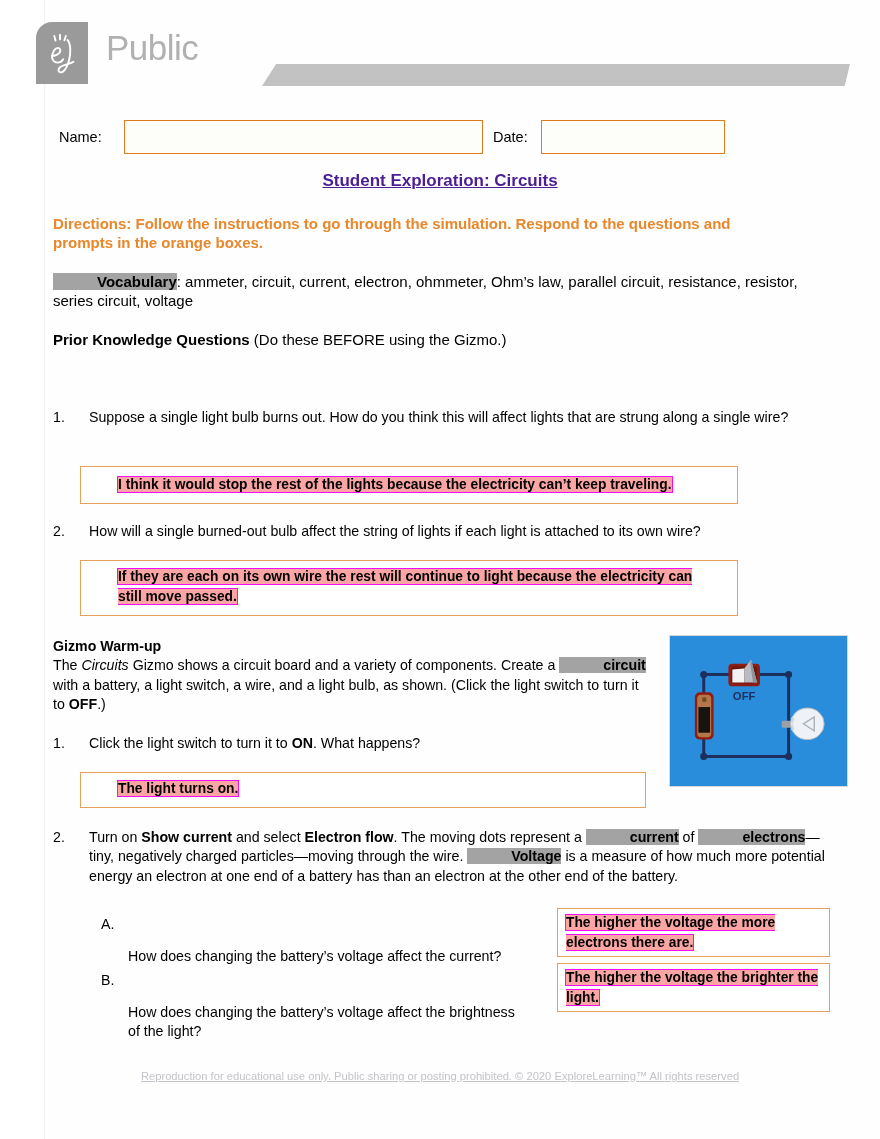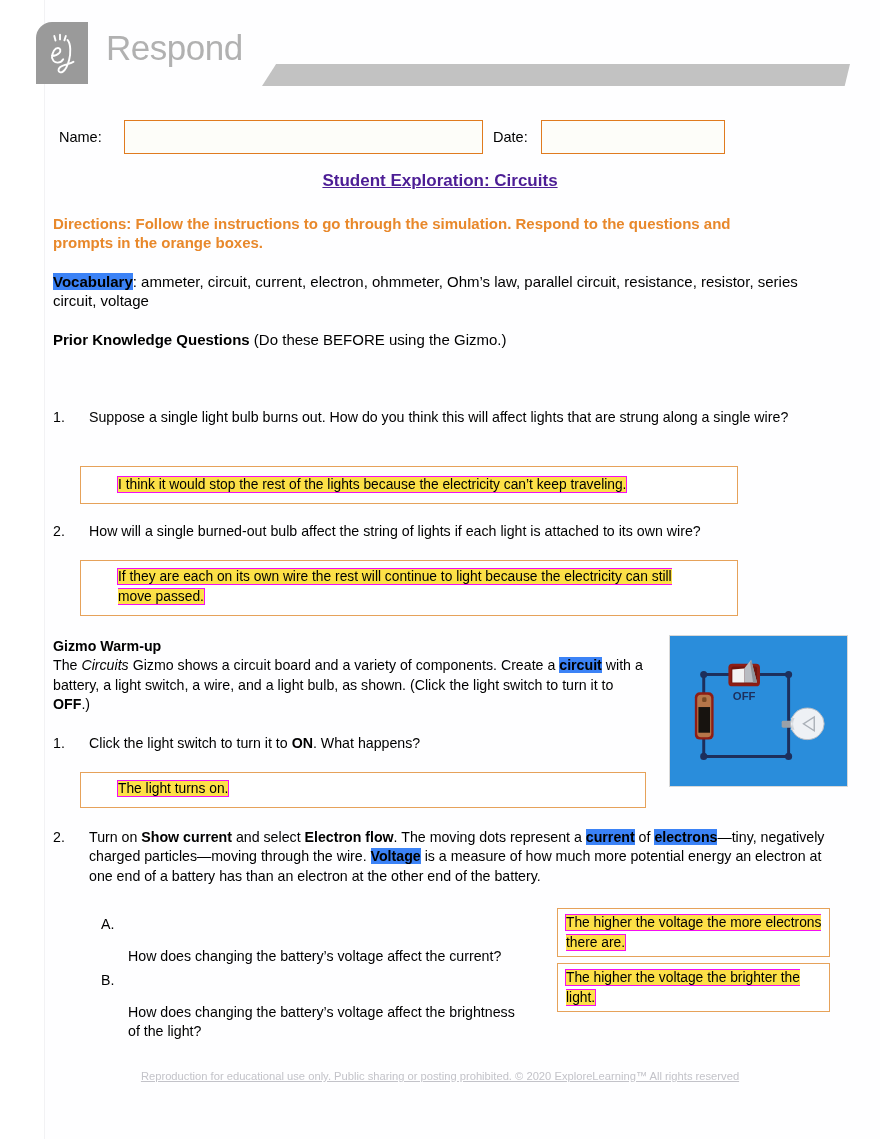--- a/index.html
+++ b/index.html
@@ -117,22 +117,23 @@
     width: 730px;
     color: #e8882b;
     font-weight: bold;
   }
   #vocab {
     left: 53px;
     top: 272px;
     width: 748px;
   }
   .hl-gray {
-    background: #3b82f6;
+    background: #a3a3a3;
     font-weight: bold;
+    padding-left: 44px;
   }
   #pkq {
     left: 53px;
     top: 330px;
     width: 765px;
   }
   #pkq .hdr { font-weight: bold; }
 
   
   .qitem {
@@ -165,22 +166,23 @@
     border: 1.4px solid #e6a25a;
     box-sizing: border-box;
     background: #ffffff;
   }
   .anstext {
     position: absolute;
     font-size: 13.8px;
     line-height: 20px;
   }
   .hl-mag {
-    background: #fde047;
+    background: #fca5a5;
     box-shadow: 0 0 0 1px #f30df3;
+    font-weight: bold;
   }
 
   #ans1 { left: 80px; top: 466px; width: 658px; height: 38px; }
   #ans1 .anstext { left: 37px; top: 8px; width: 600px; }
 
   #ans2 { left: 80px; top: 560px; width: 658px; height: 56px; }
   #ans2 .anstext { left: 37px; top: 6px; width: 578px; }
 
   #ans3 { left: 80px; top: 772px; width: 566px; height: 36px; padding-left: 44px; }
   #ans3 .anstext { left: 37px; top: 6px; width: 500px; }
@@ -257,21 +259,21 @@
     <svg id="logo-glyph" viewBox="0 0 52 62">
       <g fill="none" stroke="#ffffff" stroke-width="1.9" stroke-linecap="round">
         <path d="M16 36 c0 -6 3 -10 6 -10 c2.5 0 3.2 3 1.2 5.2 c-1.8 2 -4.6 2.8 -7.2 2.8 c0 4 2.4 6.6 5.6 6.6 c2.6 0 4.4 -1.4 5.6 -3.4"></path>
         <path d="M31.5 18 c3.6 3.6 3.2 14 1.6 20 c-1.2 4.6 -3 9.4 -6.2 11.6 c-2.2 1.5 -4.4 .6 -4.4 -1.4 c0 -2.6 3 -4.4 6.4 -5.4 c3.4 -1 6.6 -1.2 8.6 -3"></path>
         <path d="M19.5 18.5 l-1.2 -4.6"></path>
         <path d="M24 17.4 l0 -4.8"></path>
         <path d="M28.4 18.4 l1.4 -4.4"></path>
       </g>
     </svg>
   </div>
-  <div id="brand-word">Respond</div>
+  <div id="brand-word">Public</div>
   <div id="header-bar"></div>
 </div>
 
 <div id="idrow">
   <span class="id-label" id="name-label">Name:</span>
   <div class="id-box" id="name-box"></div>
   <span class="id-label" id="date-label">Date:</span>
   <div class="id-box" id="date-box"></div>
 </div>
 

